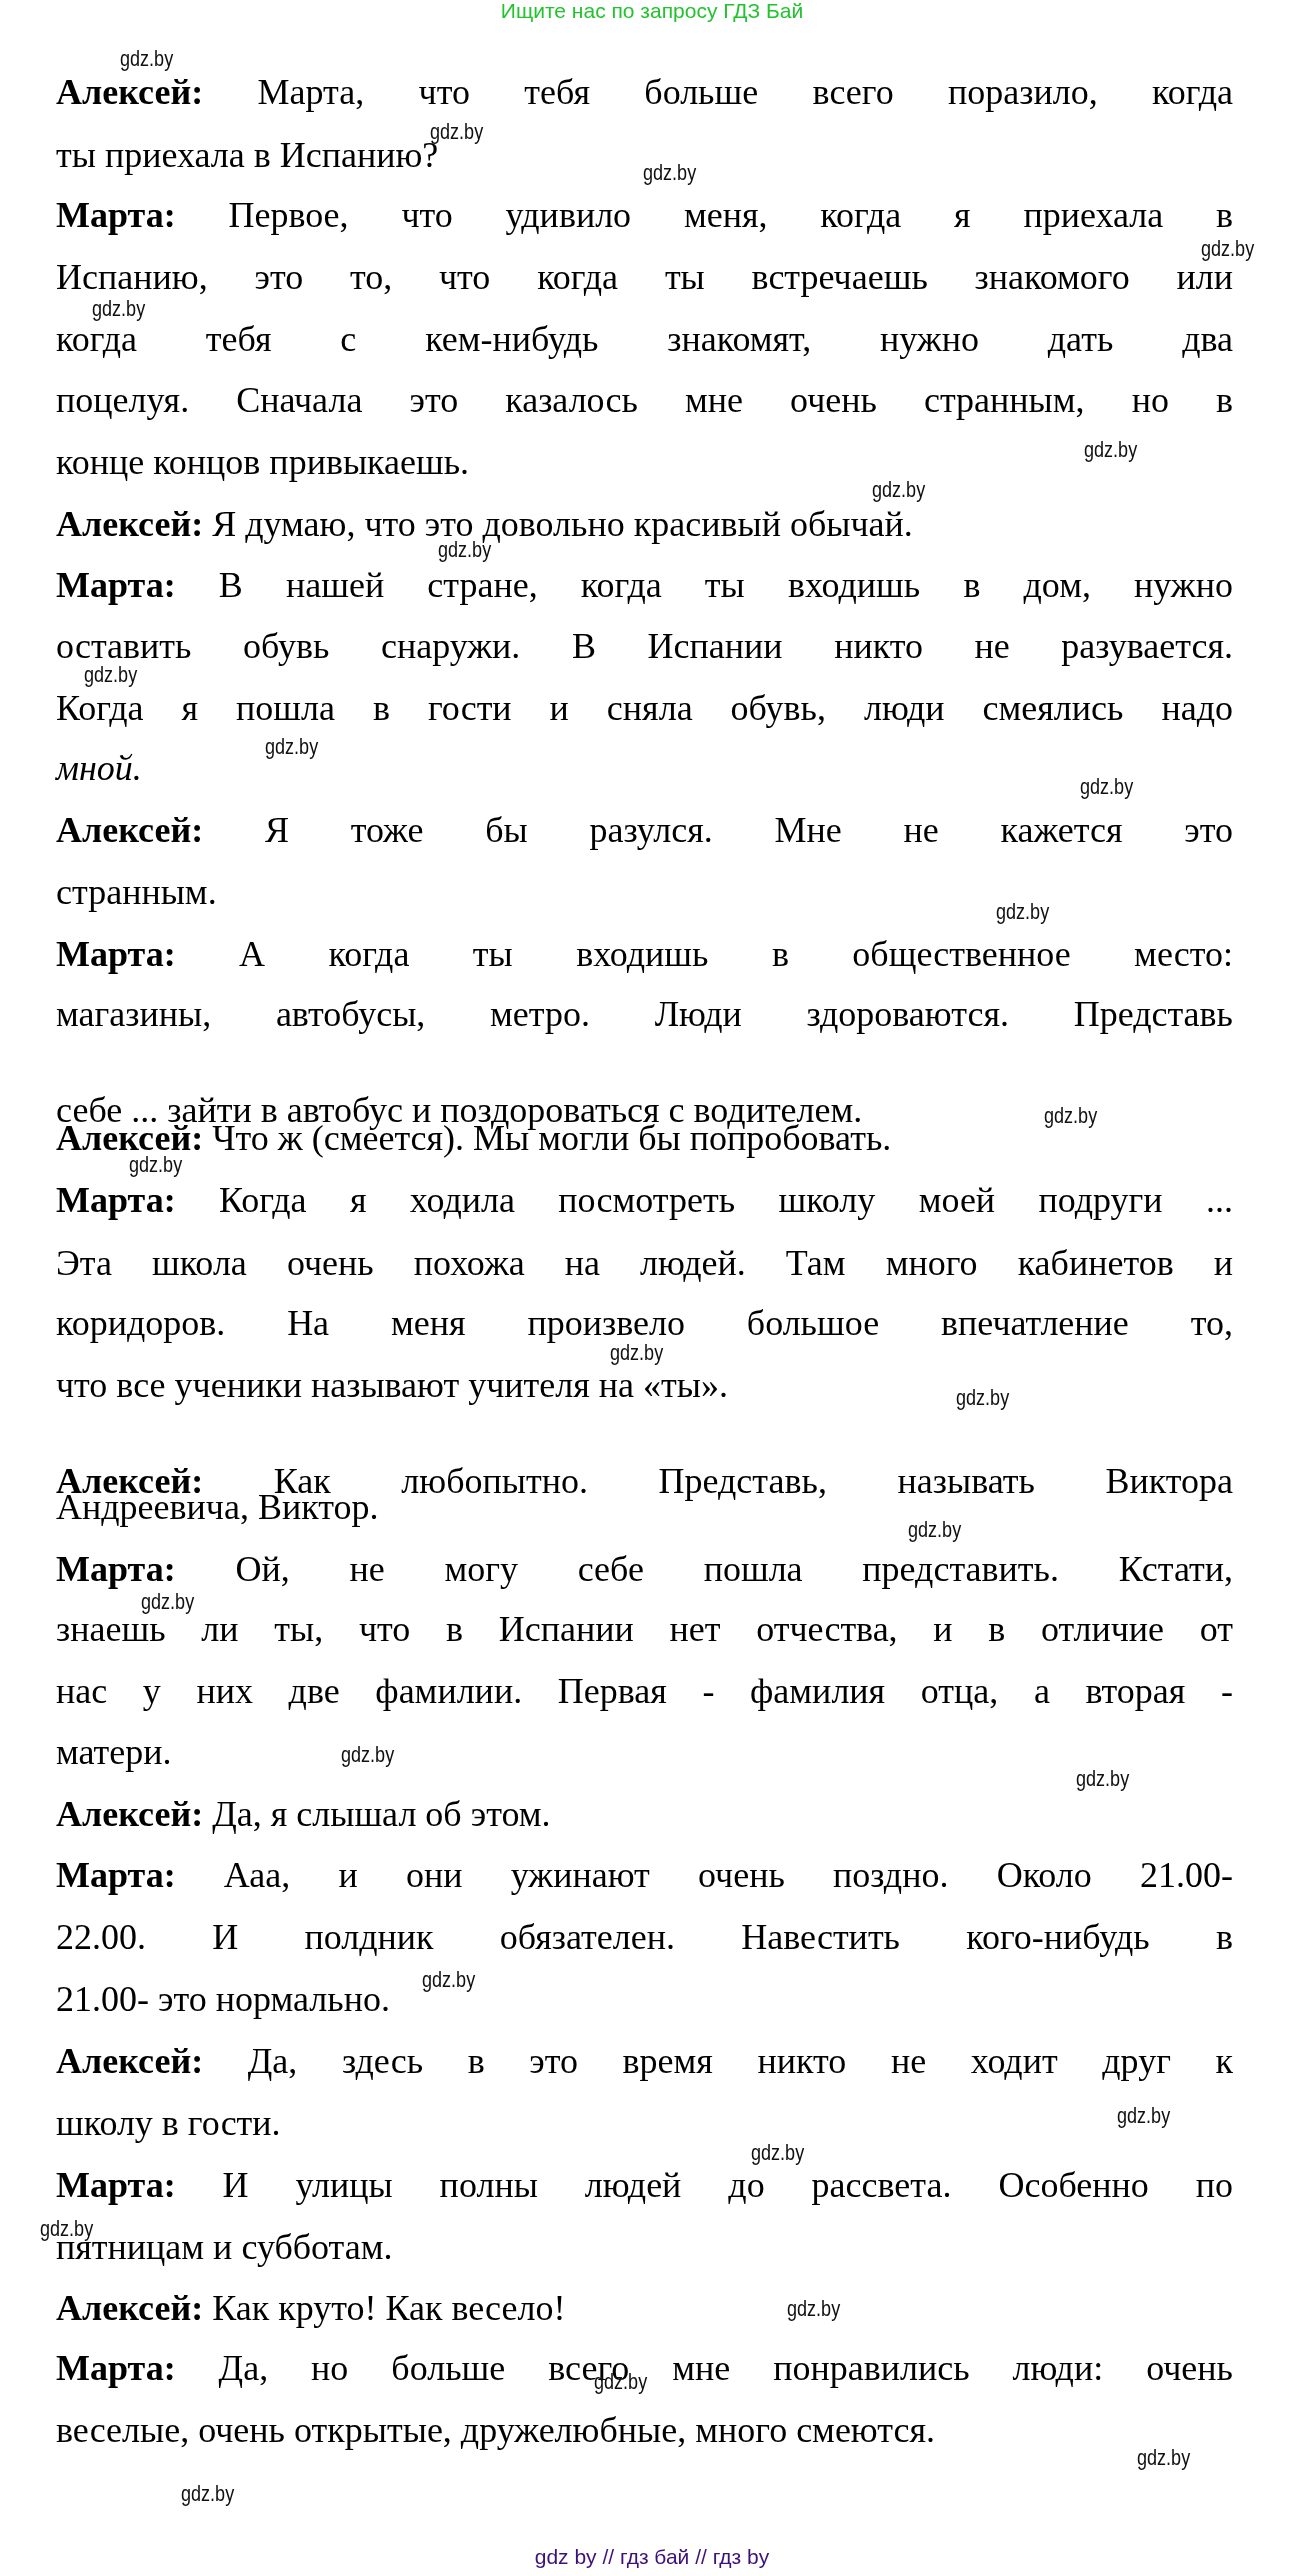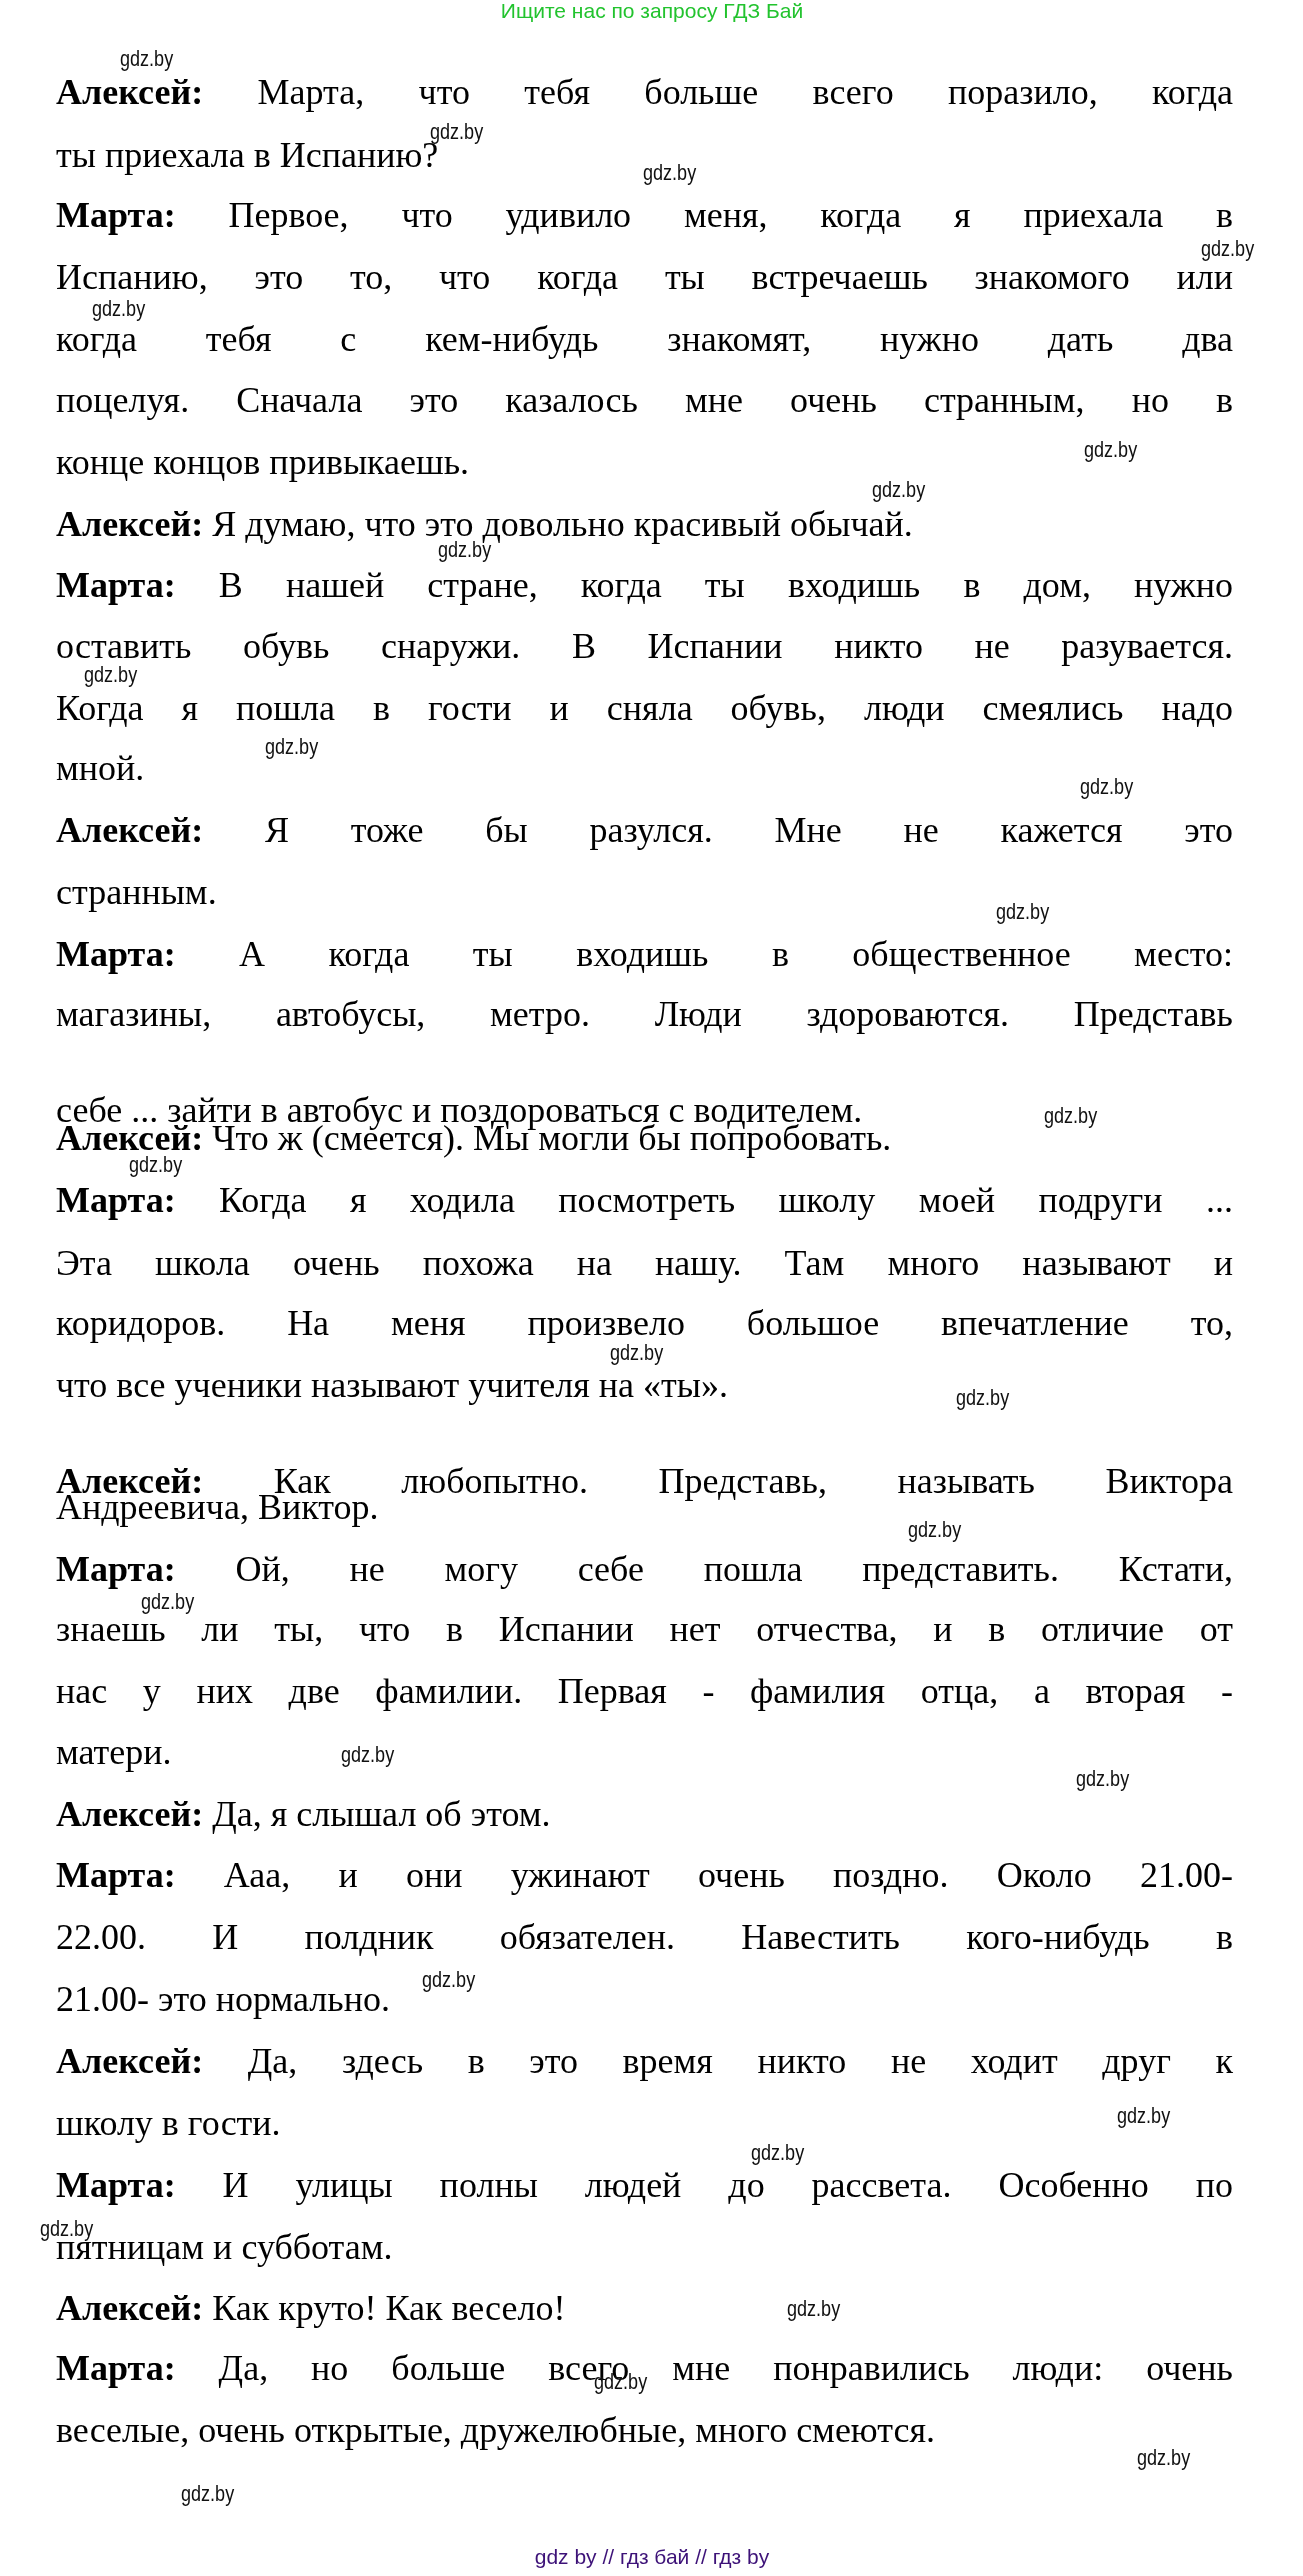--- a/index.html
+++ b/index.html
@@ -37,29 +37,29 @@
     <div class="line" style="top: 127px;"><span>ты приехала в Испанию?</span></div>
     <div class="line justify" style="top: 187px;"><span class="speaker">Марта:</span><span> Первое, что удивило меня, когда я приехала в</span></div>
     <div class="line justify" style="top: 249px;"><span>Испанию, это то, что когда ты встречаешь знакомого или</span></div>
     <div class="line justify" style="top: 311px;"><span>когда тебя с кем-нибудь знакомят, нужно дать два</span></div>
     <div class="line justify" style="top: 372px;"><span>поцелуя. Сначала это казалось мне очень странным, но в</span></div>
     <div class="line" style="top: 434px;"><span>конце концов привыкаешь.</span></div>
     <div class="line" style="top: 496px;"><span class="speaker">Алексей:</span><span> Я думаю, что это довольно красивый обычай.</span></div>
     <div class="line justify" style="top: 557px;"><span class="speaker">Марта:</span><span> В нашей стране, когда ты входишь в дом, нужно</span></div>
     <div class="line justify" style="top: 618px;"><span>оставить обувь снаружи. В Испании никто не разувается.</span></div>
     <div class="line justify" style="top: 680px;"><span>Когда я пошла в гости и сняла обувь, люди смеялись надо</span></div>
-    <div class="line" style="top: 740px;"><span>мной.</span></div>
+    <div class="line" style="top: 740px; font-style: italic;"><span>мной.</span></div>
     <div class="line justify" style="top: 802px;"><span class="speaker">Алексей:</span><span> Я тоже бы разулся. Мне не кажется это</span></div>
     <div class="line" style="top: 864px;"><span>странным.</span></div>
     <div class="line justify" style="top: 926px;"><span class="speaker">Марта:</span><span> А когда ты входишь в общественное место:</span></div>
     <div class="line justify" style="top: 986px;"><span>магазины, автобусы, метро. Люди здороваются. Представь</span></div>
     <div class="line" style="top: 1048px; margin-top: 34px;"><span>себе ... зайти в автобус и поздороваться с водителем.</span></div>
     <div class="line" style="top: 1110px;"><span class="speaker">Алексей:</span><span> Что ж (смеется). Мы могли бы попробовать.</span></div>
     <div class="line justify" style="top: 1172px;"><span class="speaker">Марта:</span><span> Когда я ходила посмотреть школу моей подруги ...</span></div>
-    <div class="line justify" style="top: 1235px;"><span>Эта школа очень похожа на нашу. Там много называют и</span></div>
+    <div class="line justify" style="top: 1235px;"><span>Эта школа очень похожа на людей. Там много кабинетов и</span></div>
     <div class="line justify" style="top: 1295px;"><span>коридоров. На меня произвело большое впечатление то,</span></div>
     <div class="line" style="top: 1357px;"><span>что все ученики называют учителя на «ты».</span></div>
     <div class="line justify" style="top: 1453px;"><span class="speaker">Алексей:</span><span> Как любопытно. Представь, называть Виктора</span></div>
     <div class="line" style="top: 1479px;"><span>Андреевича, Виктор.</span></div>
     <div class="line justify" style="top: 1541px;"><span class="speaker">Марта:</span><span> Ой, не могу себе пошла представить. Кстати,</span></div>
     <div class="line justify" style="top: 1601px;"><span>знаешь ли ты, что в Испании нет отчества, и в отличие от</span></div>
     <div class="line justify" style="top: 1663px;"><span>нас у них две фамилии. Первая - фамилия отца, а вторая -</span></div>
     <div class="line" style="top: 1724px;"><span>матери.</span></div>
     <div class="line" style="top: 1786px;"><span class="speaker">Алексей:</span><span> Да, я слышал об этом.</span></div>
     <div class="line justify" style="top: 1847px;"><span class="speaker">Марта:</span><span> Ааа, и они ужинают очень поздно. Около 21.00-</span></div>

